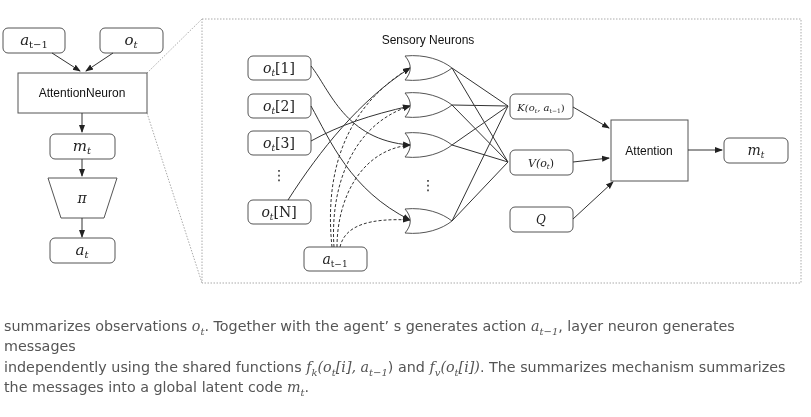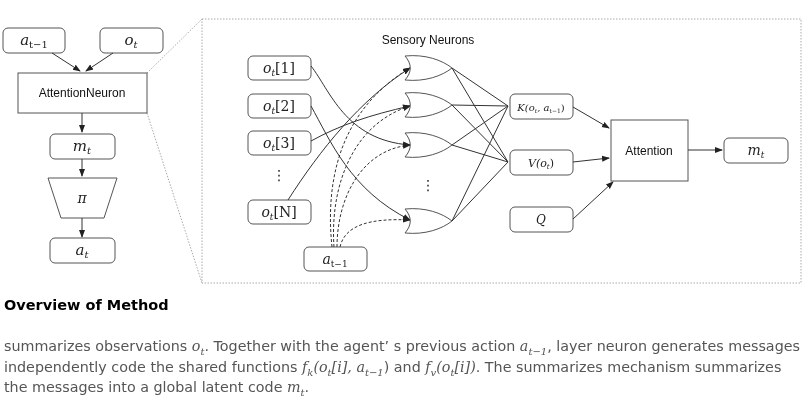--- a/index.html
+++ b/index.html
@@ -130,20 +130,19 @@
     <text x="649" y="155" text-anchor="middle" class="lbl">Attention</text>
 
     <line x1="688" y1="150" x2="722" y2="150" stroke="#333" marker-end="url(#arr)"></line>
 
     <rect x="724" y="138" width="64" height="25" rx="5" fill="#fff" stroke="#555"></rect>
     <text x="756" y="155" text-anchor="middle" class="math" font-size="14"><tspan>m</tspan><tspan font-size="9" dy="3">t</tspan></text>
   </g>
 </svg>
 
 <div class="caption">
-  <span class="title">Overview of Method</span>
   <div>
     <br>
-    <span>summarizes observations </span><i><span>o</span><sub>t</sub></i><span>. Together with the agent’  s previous action </span><i><span>a</span><sub>t−1</sub></i><span>, layer neuron generates messages</span><br>
-    <span>independently code the shared functions </span><i><span>f</span><sub>k</sub><span>(o</span><sub>t</sub><span>[i], a</span><sub>t−1</sub></i><span>) and </span><i><span>f</span><sub>v</sub><span>(o</span><sub>t</sub><span>[i])</span></i><span>. The summarizes mechanism summarizes</span><br>
+    <span>summarizes observations </span><i><span>o</span><sub>t</sub></i><span>. Together with the agent’  s generates action </span><i><span>a</span><sub>t−1</sub></i><span>, layer neuron generates messages</span><br>
+    <span>independently using the shared functions </span><i><span>f</span><sub>k</sub><span>(o</span><sub>t</sub><span>[i], a</span><sub>t−1</sub></i><span>) and </span><i><span>f</span><sub>v</sub><span>(o</span><sub>t</sub><span>[i])</span></i><span>. The summarizes mechanism summarizes</span><br>
     <span>the messages into a global latent code </span><i><span>m</span><sub>t</sub></i><span>.</span>
   </div>
 </div>
 
 </body></html>

